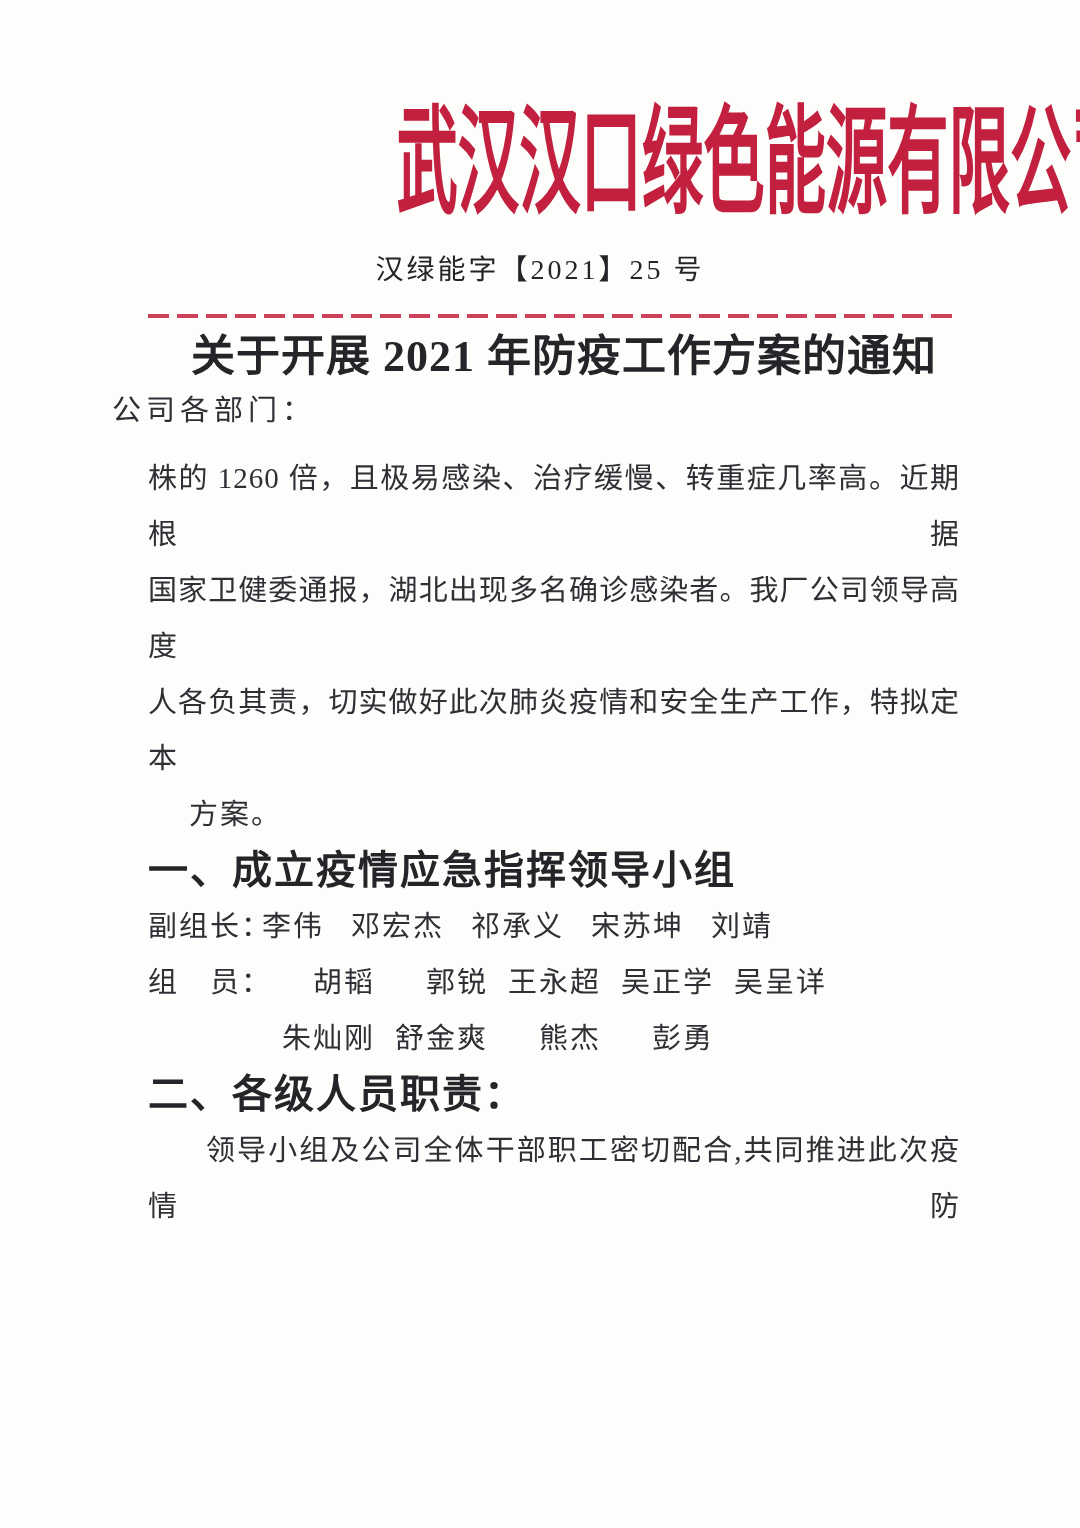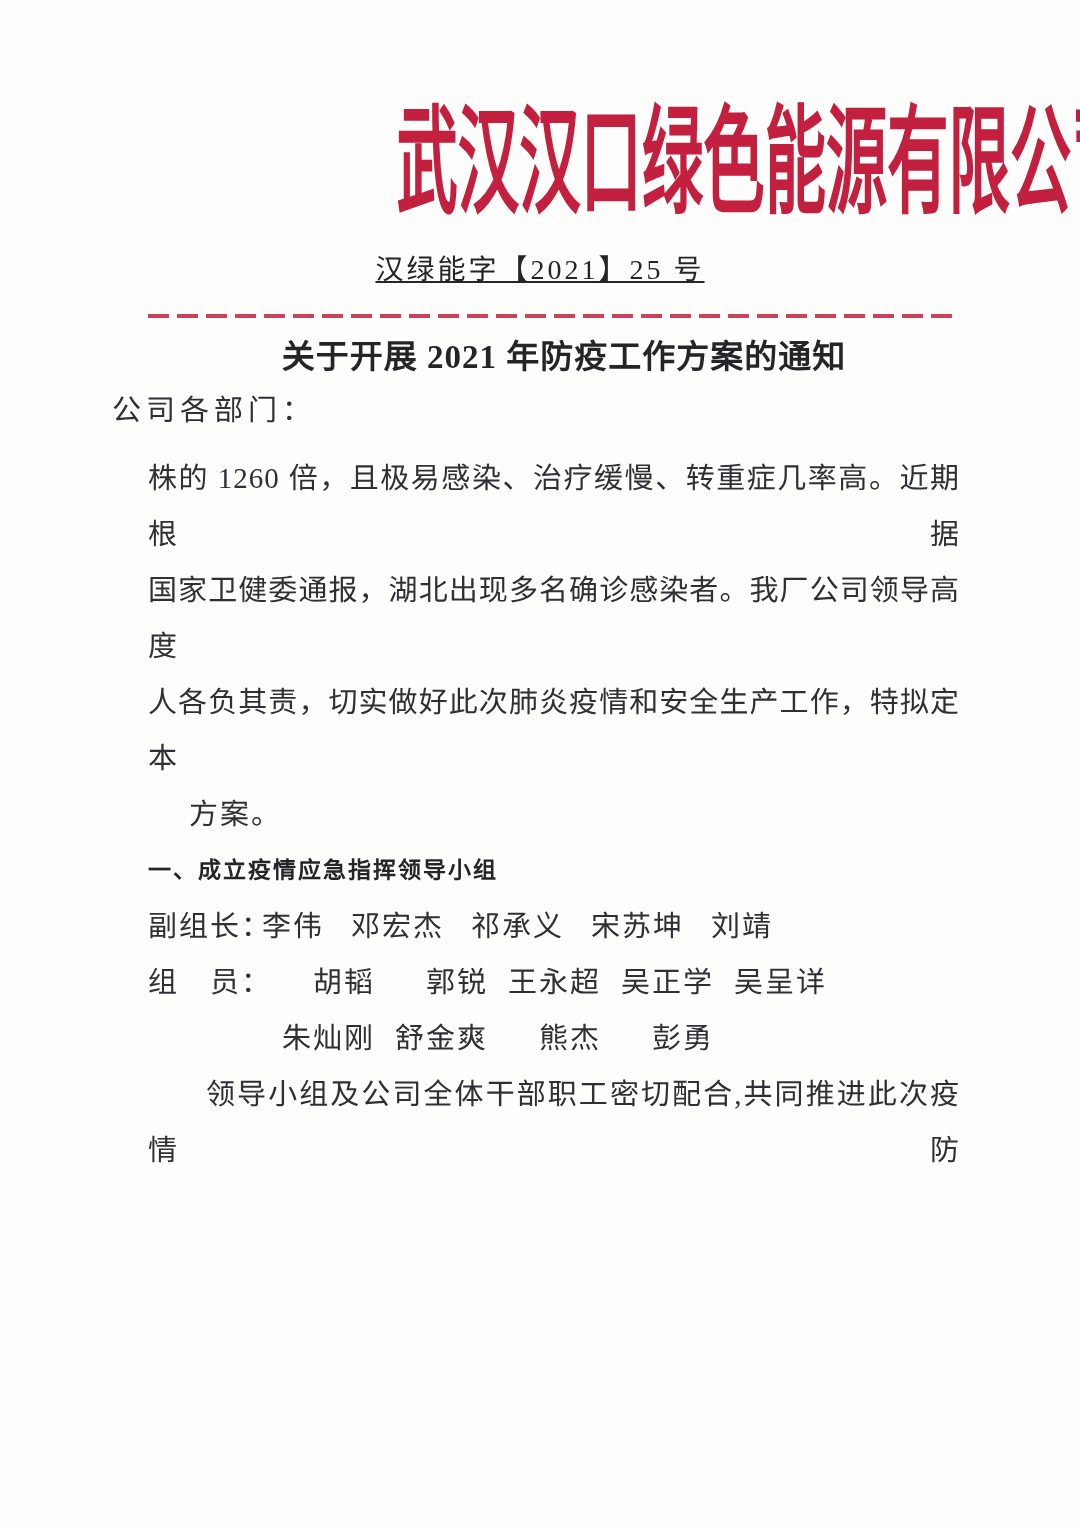--- a/index.html
+++ b/index.html
@@ -42,34 +42,33 @@
     white-space:nowrap;
     font-family:"Liberation Serif","DejaVu Serif",serif;
   }
   .doc-number{
     margin-top:28px;
     text-align:center;
     font-size:28px;
     line-height:36px;
     letter-spacing:3px;
     color:var(--ink-dark);
-    text-decoration:underline;
   }
   .red-divider{
     margin:26px var(--content-right) 0 var(--content-left);
     height:4px;
     background:repeating-linear-gradient(90deg,
       var(--red) 0px, var(--red) 21px,
       transparent 21px, transparent 29px);
     opacity:.85;
   }
   .doc-title{
     margin-top:18px;
     text-align:center;
-    font-size:33px;
+    font-size:44px;
     line-height:42px;
     font-weight:bold;
     color:var(--ink-dark);
     letter-spacing:1px;
     font-family:"Liberation Serif","DejaVu Serif",serif;
     padding-left:48px;
   }
   .content{
     margin-top:4px;
     padding:0 var(--content-right) 0 var(--content-left);
@@ -88,21 +87,21 @@
     letter-spacing:1px;
   }
   .body-line.indent{text-indent:58px;}
   .body-line.last{
     text-align-last:left;
     letter-spacing:2px;
     margin-left:41px;
   }
   .section-heading{
     font-weight:bold;
-    font-size:23px;
+    font-size:40px;
     color:var(--ink-dark);
     letter-spacing:2px;
     font-family:"Liberation Sans","DejaVu Sans",sans-serif;
     line-height:var(--line-h);
   }
   .roster-line{
     line-height:var(--line-h);
     letter-spacing:2px;
     white-space:nowrap;
   }
@@ -158,20 +157,21 @@
 
     <div class="roster-line">
       <span class="roster-label">组　员：</span><span class="roster-cell">胡韬</span><span class="roster-cell">郭锐</span><span class="roster-cell">王永超</span><span class="roster-cell">吴正学</span><span class="roster-cell">吴呈详</span>
     </div>
 
 
     <div class="roster-line">
       <span class="roster-label"></span><span class="roster-cell">朱灿刚</span><span class="roster-cell">舒金爽</span><span class="roster-cell">熊杰</span><span class="roster-cell">彭勇</span>
     </div>
 
+    <div class="section-heading">二、各级人员职责：</div>
 
     <div class="para" style="margin-top:0;">
       <div class="body-line indent">领导小组及公司全体干部职工密切配合,共同推进此次疫情防</div>
 
     </div>
 
   </div>
 </div>
 
 </body></html>

